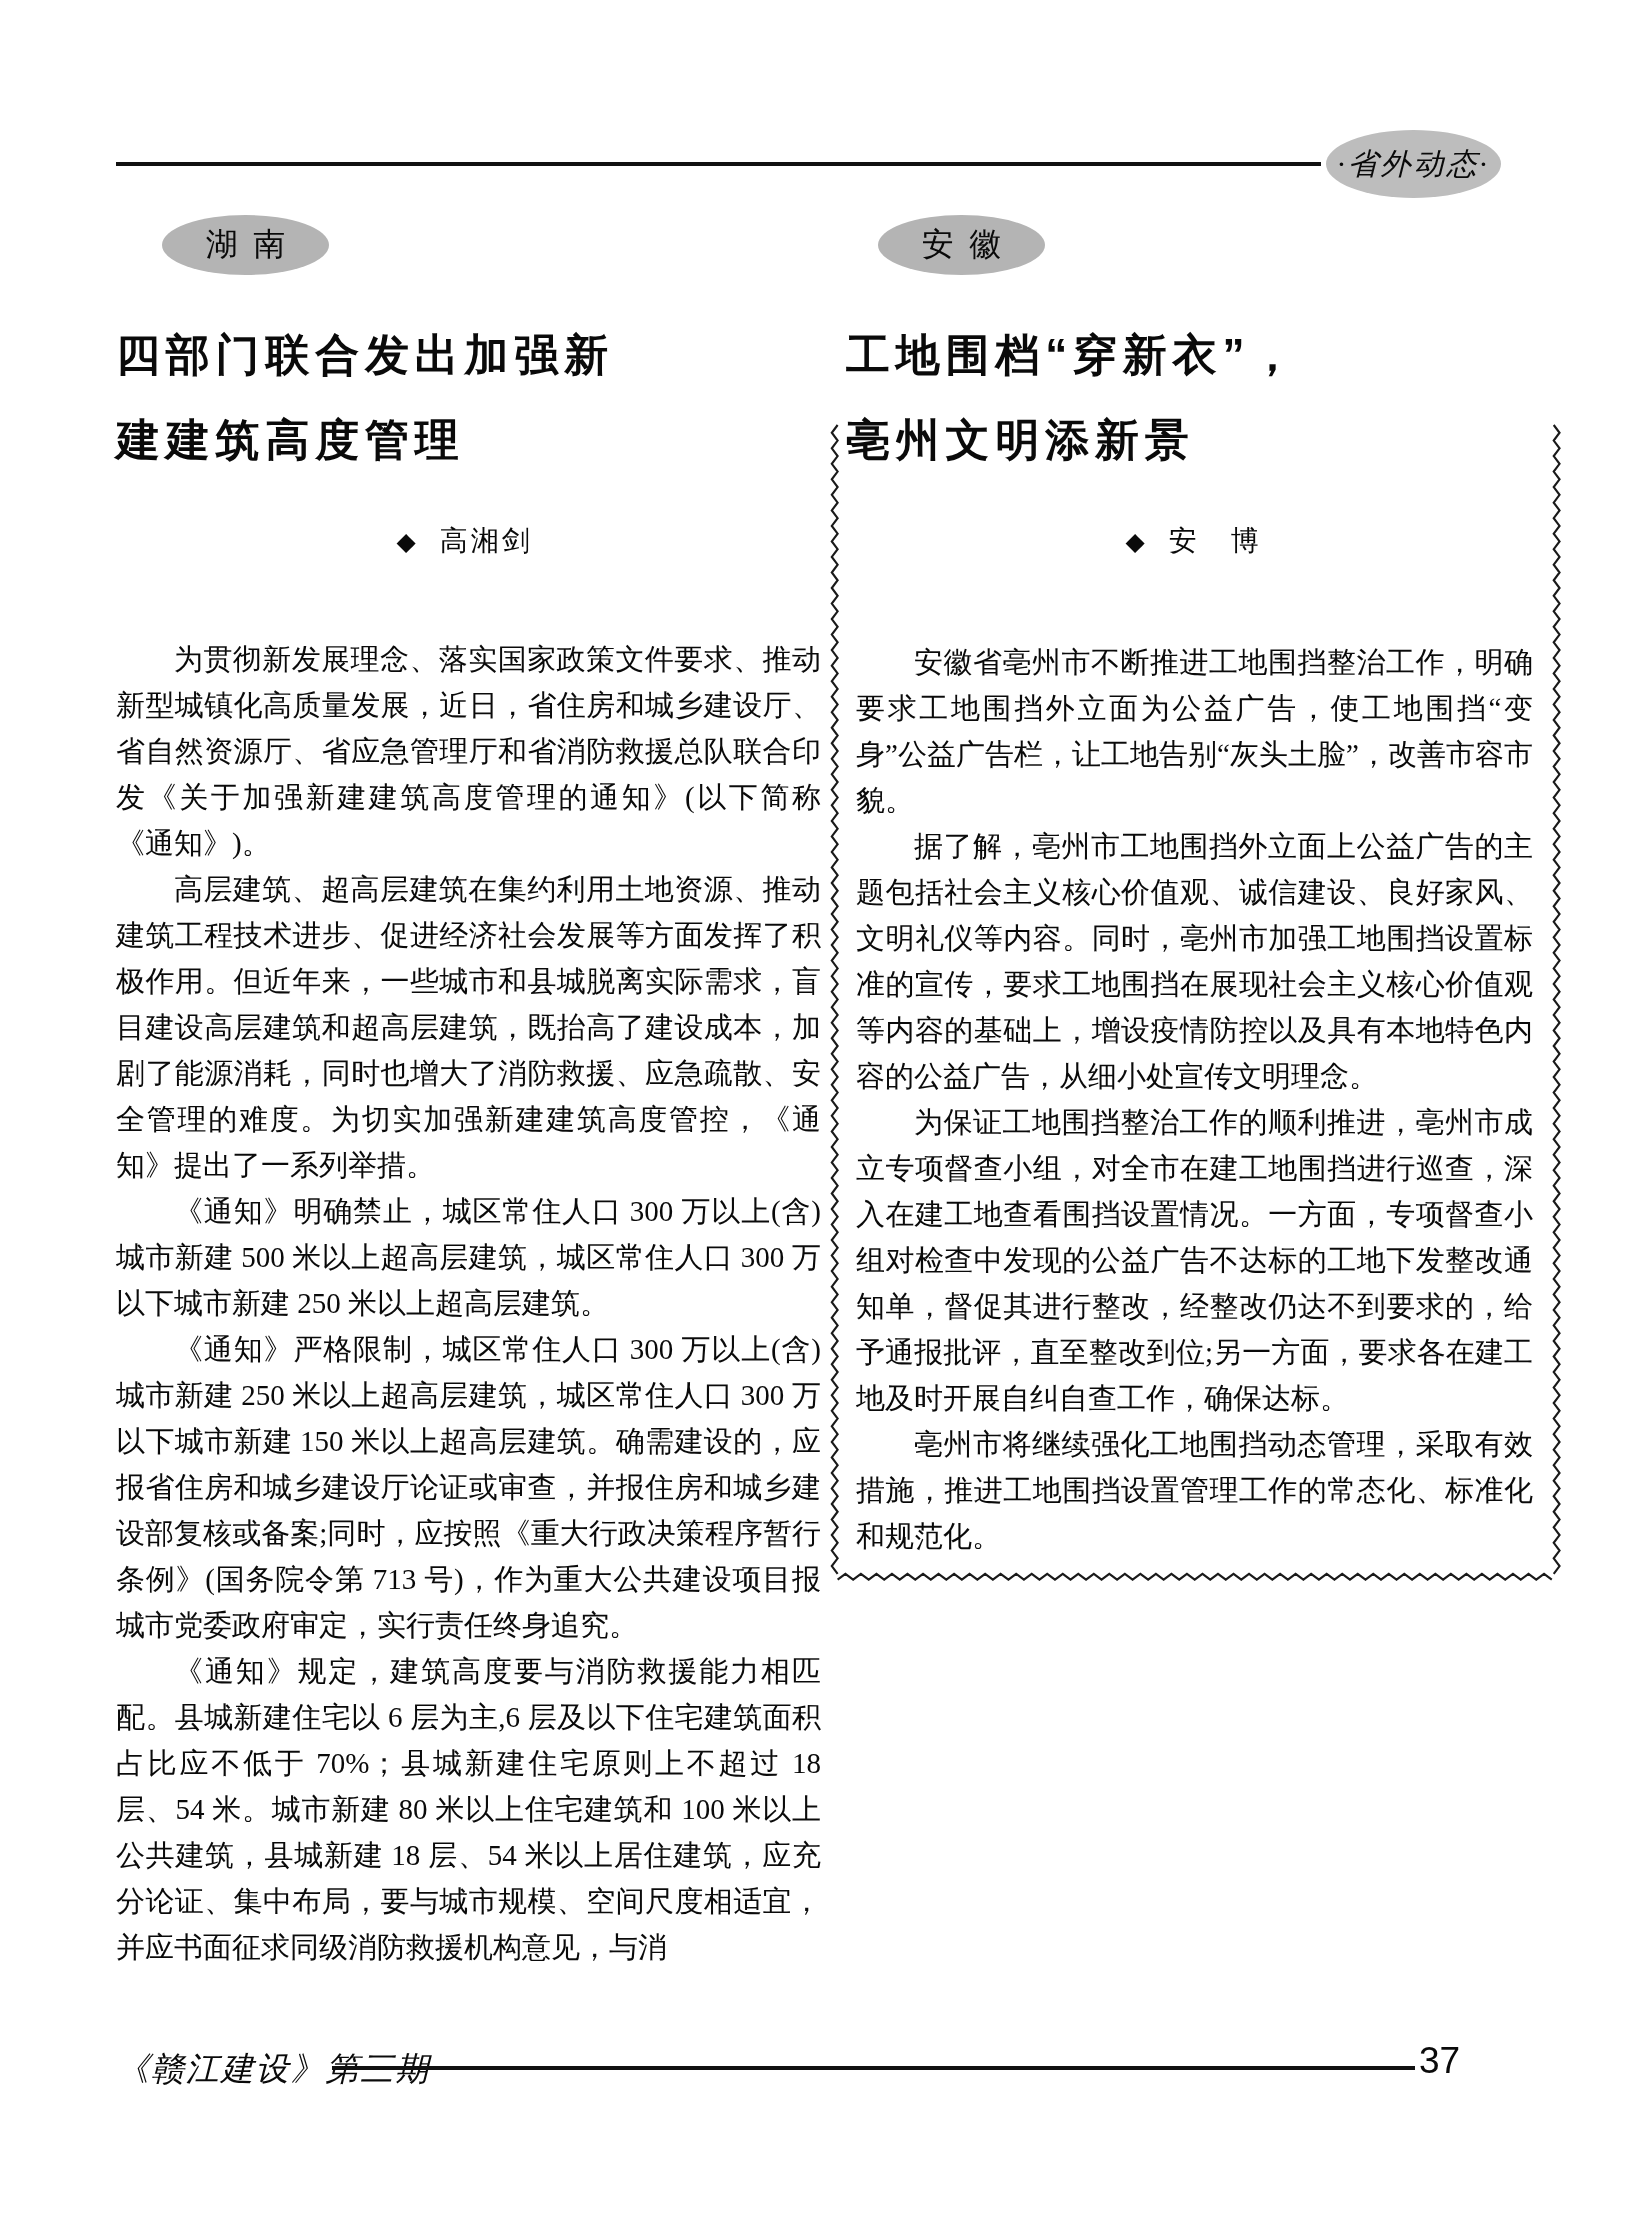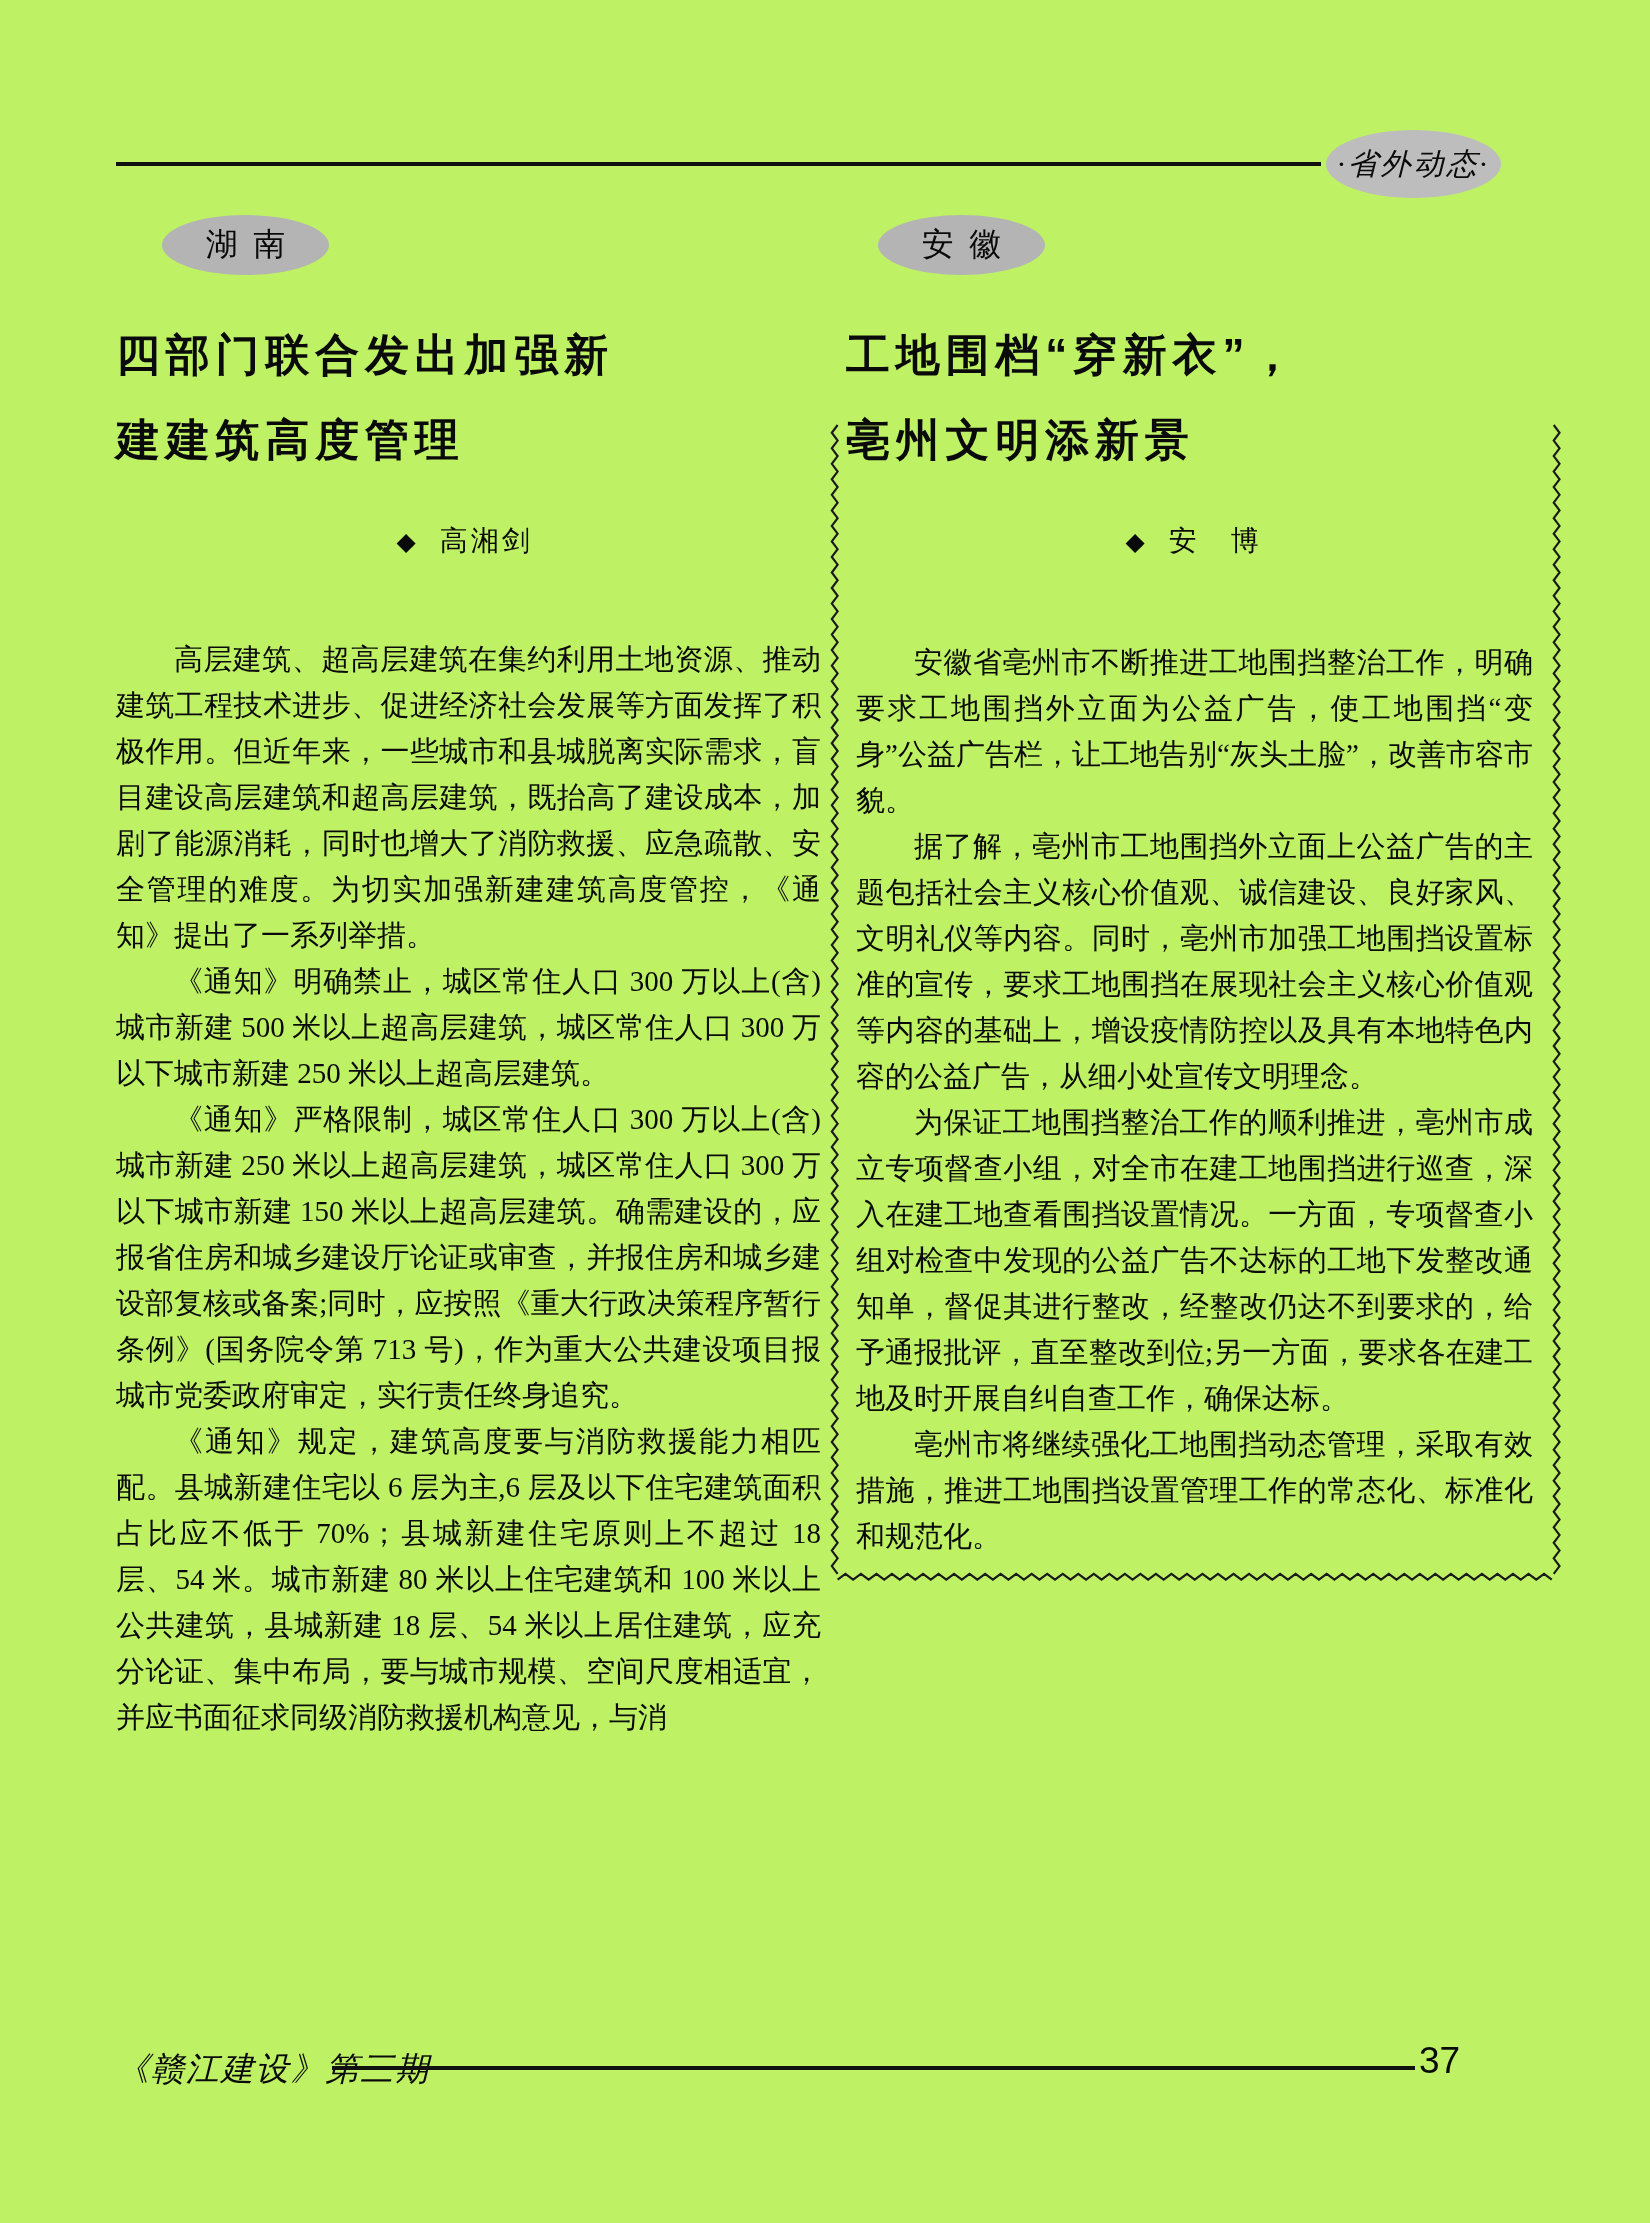--- a/index.html
+++ b/index.html
@@ -1,19 +1,19 @@
 <!DOCTYPE html>
 <html><head>
 <meta charset="utf-8">
 <style>
   html,body{margin:0;padding:0;background:#e8e8e8;}
   .page{
     position:relative;
     width:1651px;height:2223px;
-    background:#bef264;
+    background:#ffffff;
     font-family:"Liberation Serif",serif;
     color:#000;
     overflow:hidden;
   }
   .header-rule{
     position:absolute;left:116px;top:162px;
     width:1205px;height:3.9px;background:#111;
   }
   .oval-badge{
     position:absolute;
@@ -105,20 +105,21 @@
   </div>
 
   <div class="author-line author-left">
     <span class="marker">◆</span><span>高湘剑</span>
   </div>
   <div class="author-line author-right">
     <span class="marker">◆</span><span>安　博</span>
   </div>
 
   <div class="body-text left-body">
+    <p>为贯彻新发展理念、落实国家政策文件要求、推动新型城镇化高质量发展，近日，省住房和城乡建设厅、省自然资源厅、省应急管理厅和省消防救援总队联合印发《关于加强新建建筑高度管理的通知》(以下简称《通知》)。</p>
     <p>高层建筑、超高层建筑在集约利用土地资源、推动建筑工程技术进步、促进经济社会发展等方面发挥了积极作用。但近年来，一些城市和县城脱离实际需求，盲目建设高层建筑和超高层建筑，既抬高了建设成本，加剧了能源消耗，同时也增大了消防救援、应急疏散、安全管理的难度。为切实加强新建建筑高度管控，《通知》提出了一系列举措。</p>
     <p>《通知》明确禁止，城区常住人口 300 万以上(含)城市新建 500 米以上超高层建筑，城区常住人口 300 万以下城市新建 250 米以上超高层建筑。</p>
     <p>《通知》严格限制，城区常住人口 300 万以上(含)城市新建 250 米以上超高层建筑，城区常住人口 300 万以下城市新建 150 米以上超高层建筑。确需建设的，应报省住房和城乡建设厅论证或审查，并报住房和城乡建设部复核或备案;同时，应按照《重大行政决策程序暂行条例》(国务院令第 713 号)，作为重大公共建设项目报城市党委政府审定，实行责任终身追究。</p>
     <p>《通知》规定，建筑高度要与消防救援能力相匹配。县城新建住宅以 6 层为主,6 层及以下住宅建筑面积占比应不低于 70%；县城新建住宅原则上不超过 18 层、54 米。城市新建 80 米以上住宅建筑和 100 米以上公共建筑，县城新建 18 层、54 米以上居住建筑，应充分论证、集中布局，要与城市规模、空间尺度相适宜，并应书面征求同级消防救援机构意见，与消</p>
   </div>
 
   <svg class="zz-svg" width="1651" height="2223" viewBox="0 0 1701 2291" aria-hidden="true">
     <path id="zz-left" stroke="#1a1a1a" stroke-width="2.2" fill="none" d="M 863 438 L 857.0 446.0 L 863.0 454.0 L 857.0 462.0 L 863.0 470.0 L 857.0 478.0 L 863.0 486.0 L 857.0 494.0 L 863.0 502.0 L 857.0 510.0 L 863.0 518.0 L 857.0 526.0 L 863.0 534.0 L 857.0 542.0 L 863.0 550.0 L 857.0 558.0 L 863.0 566.0 L 857.0 574.0 L 863.0 582.0 L 857.0 590.0 L 863.0 598.0 L 857.0 606.0 L 863.0 614.0 L 857.0 622.0 L 863.0 630.0 L 857.0 638.0 L 863.0 646.0 L 857.0 654.0 L 863.0 662.0 L 857.0 670.0 L 863.0 678.0 L 857.0 686.0 L 863.0 694.0 L 857.0 702.0 L 863.0 710.0 L 857.0 718.0 L 863.0 726.0 L 857.0 734.0 L 863.0 742.0 L 857.0 750.0 L 863.0 758.0 L 857.0 766.0 L 863.0 774.0 L 857.0 782.0 L 863.0 790.0 L 857.0 798.0 L 863.0 806.0 L 857.0 814.0 L 863.0 822.0 L 857.0 830.0 L 863.0 838.0 L 857.0 846.0 L 863.0 854.0 L 857.0 862.0 L 863.0 870.0 L 857.0 878.0 L 863.0 886.0 L 857.0 894.0 L 863.0 902.0 L 857.0 910.0 L 863.0 918.0 L 857.0 926.0 L 863.0 934.0 L 857.0 942.0 L 863.0 950.0 L 857.0 958.0 L 863.0 966.0 L 857.0 974.0 L 863.0 982.0 L 857.0 990.0 L 863.0 998.0 L 857.0 1006.0 L 863.0 1014.0 L 857.0 1022.0 L 863.0 1030.0 L 857.0 1038.0 L 863.0 1046.0 L 857.0 1054.0 L 863.0 1062.0 L 857.0 1070.0 L 863.0 1078.0 L 857.0 1086.0 L 863.0 1094.0 L 857.0 1102.0 L 863.0 1110.0 L 857.0 1118.0 L 863.0 1126.0 L 857.0 1134.0 L 863.0 1142.0 L 857.0 1150.0 L 863.0 1158.0 L 857.0 1166.0 L 863.0 1174.0 L 857.0 1182.0 L 863.0 1190.0 L 857.0 1198.0 L 863.0 1206.0 L 857.0 1214.0 L 863.0 1222.0 L 857.0 1230.0 L 863.0 1238.0 L 857.0 1246.0 L 863.0 1254.0 L 857.0 1262.0 L 863.0 1270.0 L 857.0 1278.0 L 863.0 1286.0 L 857.0 1294.0 L 863.0 1302.0 L 857.0 1310.0 L 863.0 1318.0 L 857.0 1326.0 L 863.0 1334.0 L 857.0 1342.0 L 863.0 1350.0 L 857.0 1358.0 L 863.0 1366.0 L 857.0 1374.0 L 863.0 1382.0 L 857.0 1390.0 L 863.0 1398.0 L 857.0 1406.0 L 863.0 1414.0 L 857.0 1422.0 L 863.0 1430.0 L 857.0 1438.0 L 863.0 1446.0 L 857.0 1454.0 L 863.0 1462.0 L 857.0 1470.0 L 863.0 1478.0 L 857.0 1486.0 L 863.0 1494.0 L 857.0 1502.0 L 863.0 1510.0 L 857.0 1518.0 L 863.0 1526.0 L 857.0 1534.0 L 863.0 1542.0 L 857.0 1550.0 L 863.0 1558.0 L 857.0 1566.0 L 863.0 1574.0 L 857.0 1582.0 L 863.0 1590.0 L 857.0 1598.0 L 863.0 1606.0 L 857.0 1614.0 L 863.0 1622.0"></path>
     <path id="zz-right" stroke="#1a1a1a" stroke-width="2.2" fill="none" d="M 1601 438 L 1607.0 446.0 L 1601.0 454.0 L 1607.0 462.0 L 1601.0 470.0 L 1607.0 478.0 L 1601.0 486.0 L 1607.0 494.0 L 1601.0 502.0 L 1607.0 510.0 L 1601.0 518.0 L 1607.0 526.0 L 1601.0 534.0 L 1607.0 542.0 L 1601.0 550.0 L 1607.0 558.0 L 1601.0 566.0 L 1607.0 574.0 L 1601.0 582.0 L 1607.0 590.0 L 1601.0 598.0 L 1607.0 606.0 L 1601.0 614.0 L 1607.0 622.0 L 1601.0 630.0 L 1607.0 638.0 L 1601.0 646.0 L 1607.0 654.0 L 1601.0 662.0 L 1607.0 670.0 L 1601.0 678.0 L 1607.0 686.0 L 1601.0 694.0 L 1607.0 702.0 L 1601.0 710.0 L 1607.0 718.0 L 1601.0 726.0 L 1607.0 734.0 L 1601.0 742.0 L 1607.0 750.0 L 1601.0 758.0 L 1607.0 766.0 L 1601.0 774.0 L 1607.0 782.0 L 1601.0 790.0 L 1607.0 798.0 L 1601.0 806.0 L 1607.0 814.0 L 1601.0 822.0 L 1607.0 830.0 L 1601.0 838.0 L 1607.0 846.0 L 1601.0 854.0 L 1607.0 862.0 L 1601.0 870.0 L 1607.0 878.0 L 1601.0 886.0 L 1607.0 894.0 L 1601.0 902.0 L 1607.0 910.0 L 1601.0 918.0 L 1607.0 926.0 L 1601.0 934.0 L 1607.0 942.0 L 1601.0 950.0 L 1607.0 958.0 L 1601.0 966.0 L 1607.0 974.0 L 1601.0 982.0 L 1607.0 990.0 L 1601.0 998.0 L 1607.0 1006.0 L 1601.0 1014.0 L 1607.0 1022.0 L 1601.0 1030.0 L 1607.0 1038.0 L 1601.0 1046.0 L 1607.0 1054.0 L 1601.0 1062.0 L 1607.0 1070.0 L 1601.0 1078.0 L 1607.0 1086.0 L 1601.0 1094.0 L 1607.0 1102.0 L 1601.0 1110.0 L 1607.0 1118.0 L 1601.0 1126.0 L 1607.0 1134.0 L 1601.0 1142.0 L 1607.0 1150.0 L 1601.0 1158.0 L 1607.0 1166.0 L 1601.0 1174.0 L 1607.0 1182.0 L 1601.0 1190.0 L 1607.0 1198.0 L 1601.0 1206.0 L 1607.0 1214.0 L 1601.0 1222.0 L 1607.0 1230.0 L 1601.0 1238.0 L 1607.0 1246.0 L 1601.0 1254.0 L 1607.0 1262.0 L 1601.0 1270.0 L 1607.0 1278.0 L 1601.0 1286.0 L 1607.0 1294.0 L 1601.0 1302.0 L 1607.0 1310.0 L 1601.0 1318.0 L 1607.0 1326.0 L 1601.0 1334.0 L 1607.0 1342.0 L 1601.0 1350.0 L 1607.0 1358.0 L 1601.0 1366.0 L 1607.0 1374.0 L 1601.0 1382.0 L 1607.0 1390.0 L 1601.0 1398.0 L 1607.0 1406.0 L 1601.0 1414.0 L 1607.0 1422.0 L 1601.0 1430.0 L 1607.0 1438.0 L 1601.0 1446.0 L 1607.0 1454.0 L 1601.0 1462.0 L 1607.0 1470.0 L 1601.0 1478.0 L 1607.0 1486.0 L 1601.0 1494.0 L 1607.0 1502.0 L 1601.0 1510.0 L 1607.0 1518.0 L 1601.0 1526.0 L 1607.0 1534.0 L 1601.0 1542.0 L 1607.0 1550.0 L 1601.0 1558.0 L 1607.0 1566.0 L 1601.0 1574.0 L 1607.0 1582.0 L 1601.0 1590.0 L 1607.0 1598.0 L 1601.0 1606.0 L 1607.0 1614.0 L 1601.0 1622.0"></path>
     <path id="zz-bottom" stroke="#1a1a1a" stroke-width="2.2" fill="none" d="M 863 1628 L 871.0 1622.0 L 879.0 1628.0 L 887.0 1622.0 L 895.0 1628.0 L 903.0 1622.0 L 911.0 1628.0 L 919.0 1622.0 L 927.0 1628.0 L 935.0 1622.0 L 943.0 1628.0 L 951.0 1622.0 L 959.0 1628.0 L 967.0 1622.0 L 975.0 1628.0 L 983.0 1622.0 L 991.0 1628.0 L 999.0 1622.0 L 1007.0 1628.0 L 1015.0 1622.0 L 1023.0 1628.0 L 1031.0 1622.0 L 1039.0 1628.0 L 1047.0 1622.0 L 1055.0 1628.0 L 1063.0 1622.0 L 1071.0 1628.0 L 1079.0 1622.0 L 1087.0 1628.0 L 1095.0 1622.0 L 1103.0 1628.0 L 1111.0 1622.0 L 1119.0 1628.0 L 1127.0 1622.0 L 1135.0 1628.0 L 1143.0 1622.0 L 1151.0 1628.0 L 1159.0 1622.0 L 1167.0 1628.0 L 1175.0 1622.0 L 1183.0 1628.0 L 1191.0 1622.0 L 1199.0 1628.0 L 1207.0 1622.0 L 1215.0 1628.0 L 1223.0 1622.0 L 1231.0 1628.0 L 1239.0 1622.0 L 1247.0 1628.0 L 1255.0 1622.0 L 1263.0 1628.0 L 1271.0 1622.0 L 1279.0 1628.0 L 1287.0 1622.0 L 1295.0 1628.0 L 1303.0 1622.0 L 1311.0 1628.0 L 1319.0 1622.0 L 1327.0 1628.0 L 1335.0 1622.0 L 1343.0 1628.0 L 1351.0 1622.0 L 1359.0 1628.0 L 1367.0 1622.0 L 1375.0 1628.0 L 1383.0 1622.0 L 1391.0 1628.0 L 1399.0 1622.0 L 1407.0 1628.0 L 1415.0 1622.0 L 1423.0 1628.0 L 1431.0 1622.0 L 1439.0 1628.0 L 1447.0 1622.0 L 1455.0 1628.0 L 1463.0 1622.0 L 1471.0 1628.0 L 1479.0 1622.0 L 1487.0 1628.0 L 1495.0 1622.0 L 1503.0 1628.0 L 1511.0 1622.0 L 1519.0 1628.0 L 1527.0 1622.0 L 1535.0 1628.0 L 1543.0 1622.0 L 1551.0 1628.0 L 1559.0 1622.0 L 1567.0 1628.0 L 1575.0 1622.0 L 1583.0 1628.0 L 1591.0 1622.0 L 1599.0 1628.0"></path>

